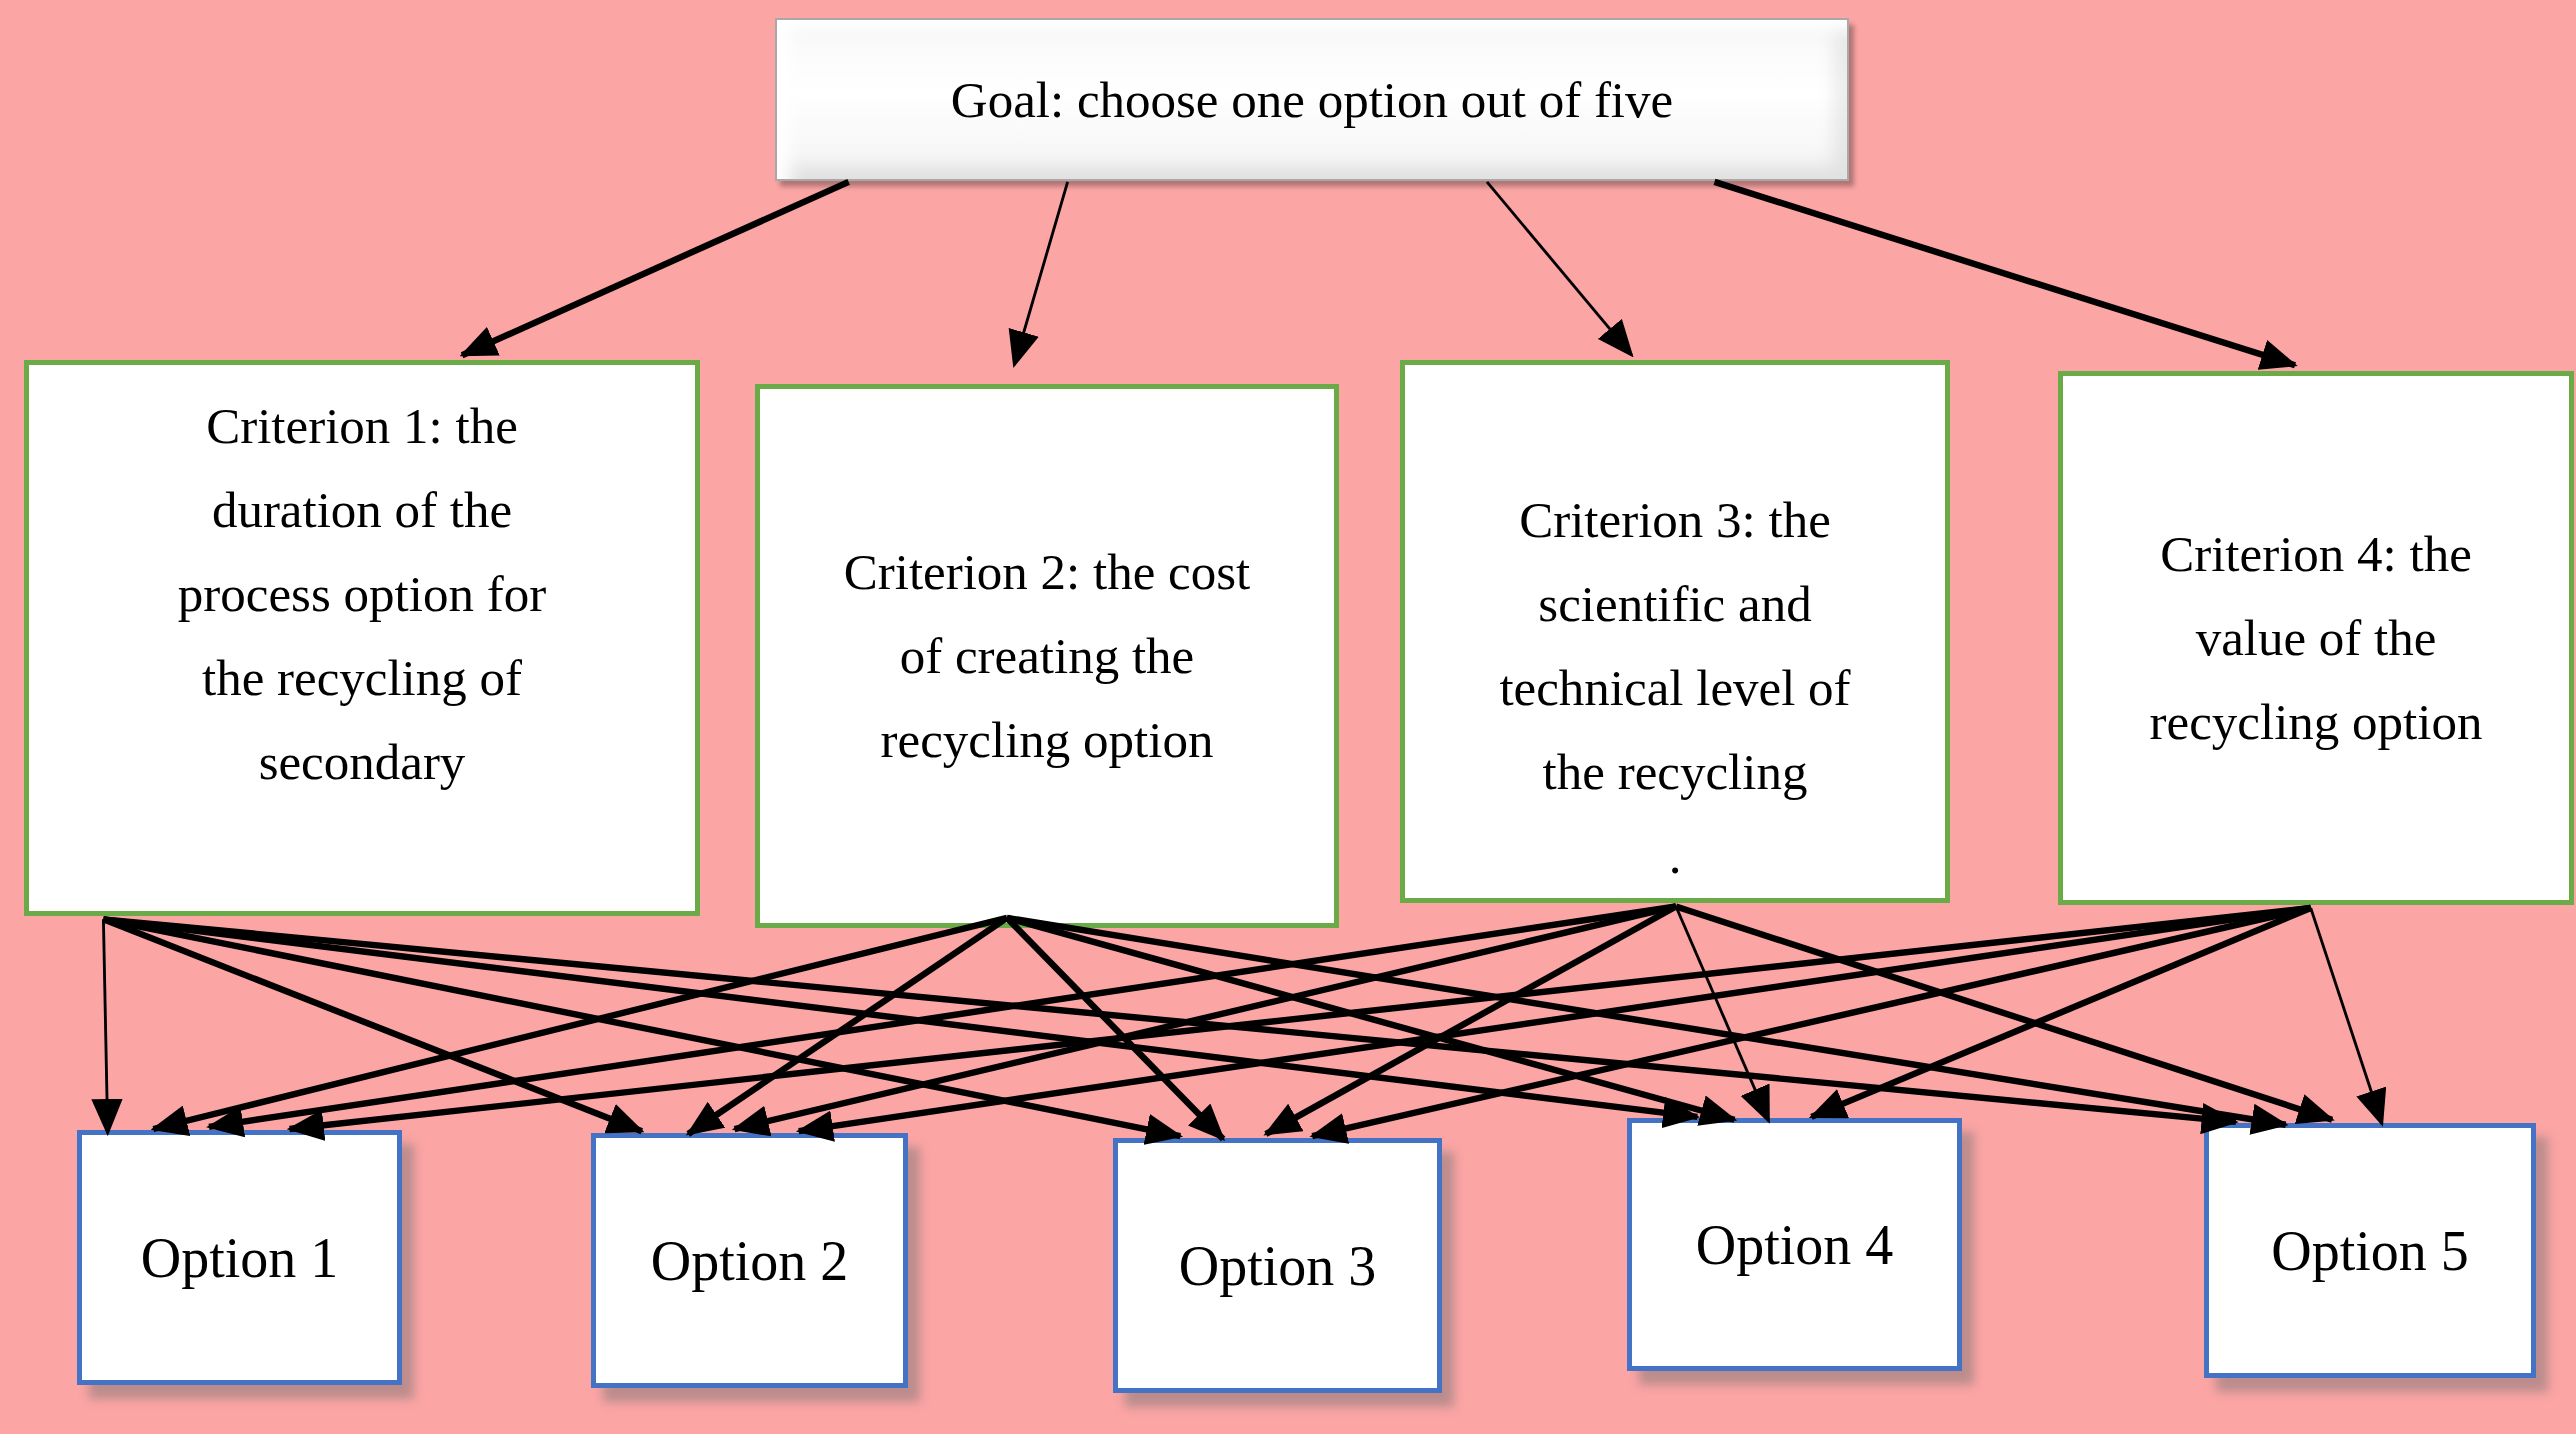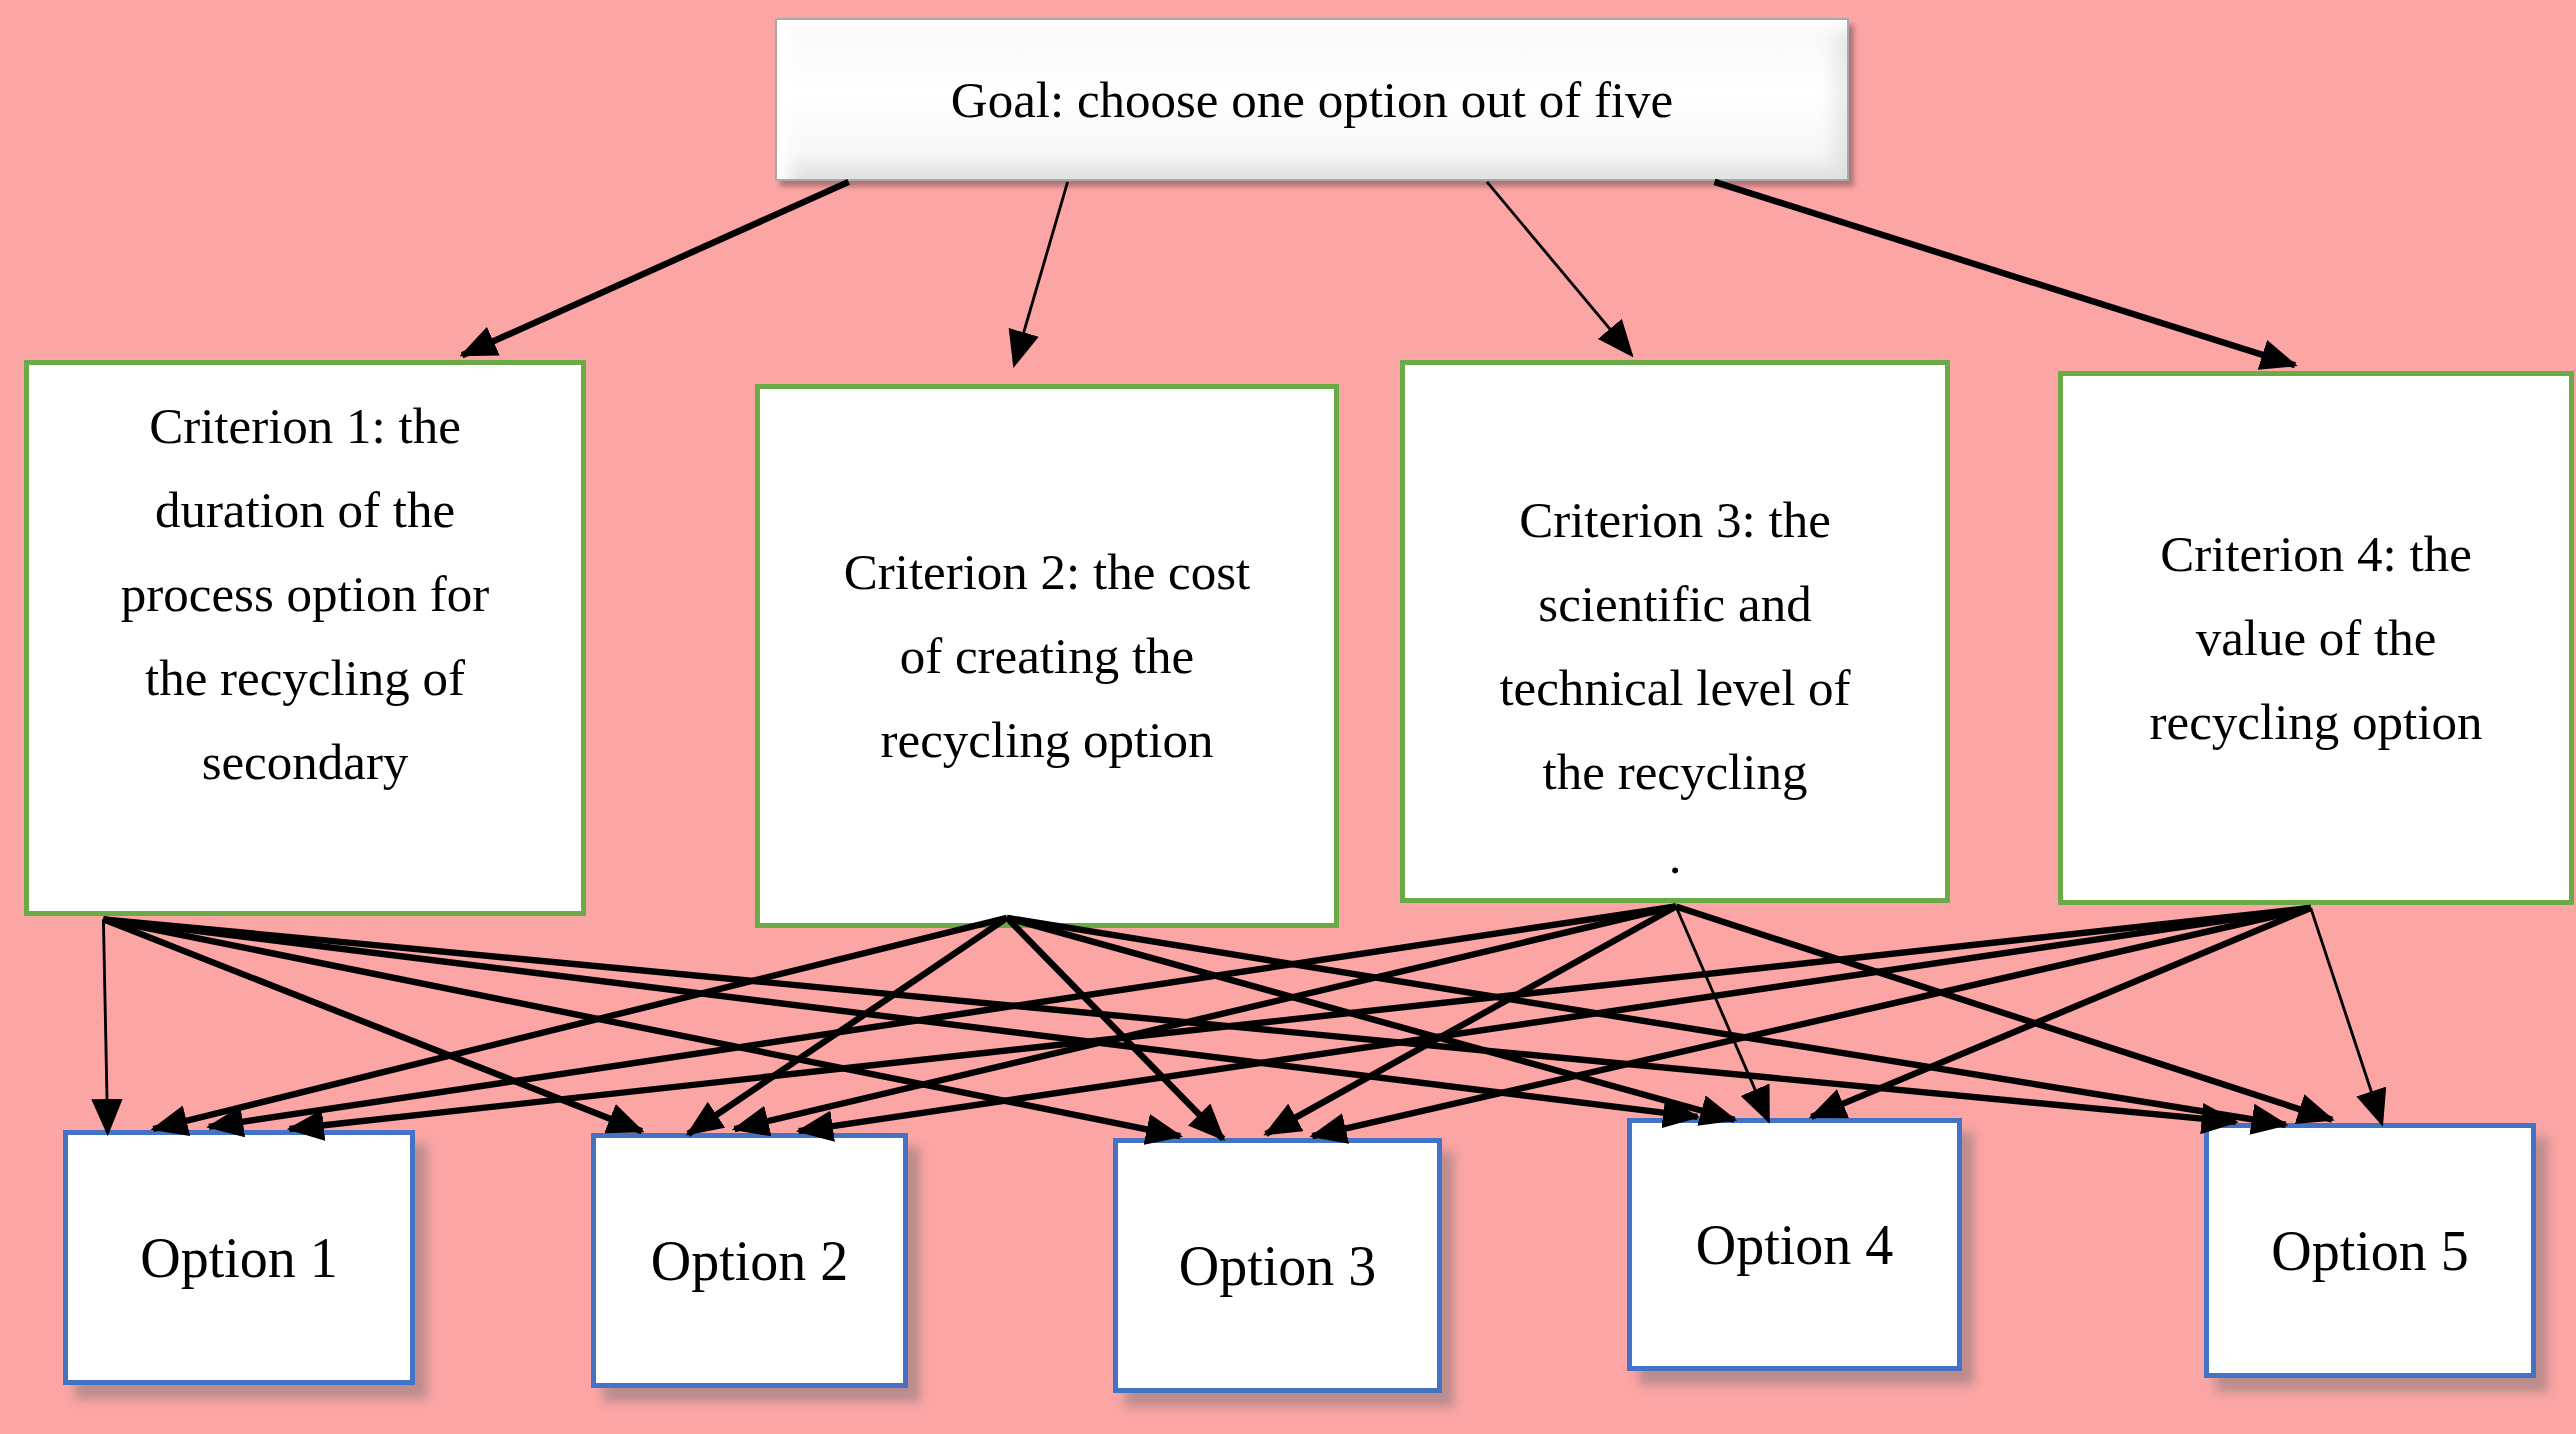--- a/index.html
+++ b/index.html
@@ -33,34 +33,34 @@
   
   .criterion{
     position:absolute;box-sizing:border-box;
     border:5.7px solid var(--green);
     background:#ffffff;
     display:flex;flex-direction:column;align-items:center;
     font-size:51px;line-height:84px;text-align:center;
     overflow:hidden;
   }
   .criterion .line{white-space:nowrap;}
-  .c1{left:24px;  top:360px;width:562px;height:556px;padding-top:18.5px;}
+  .c1{left:24px;  top:360px;width:676px;height:556px;padding-top:18.5px;}
   .c2{left:714px;top:384px;width:584px;height:544px;justify-content:center;margin-left:41px;}
   .c3{left:1400px;top:360px;width:550px;height:543px;justify-content:flex-end;}
   .c4{left:2058px;top:371px;width:516px;height:534px;justify-content:center;font-family:Liberation Serif, serif;}
   
   .option{
     position:absolute;box-sizing:border-box;
     border:5.7px solid var(--blue);
     background:#ffffff;
     box-shadow:12px 13.6px 9.3px rgba(110,110,110,0.45);
     display:flex;align-items:center;justify-content:center;
     font-size:56px;white-space:nowrap;
   }
-  .o1{left:63px;  top:1130px;width:352px;height:255px;}
+  .o1{left:77px;  top:1130px;width:325px;height:255px;}
   .o2{left:591px; top:1133px;width:317px;height:255px;}
   .o3{left:1113px;top:1138px;width:329px;height:255px;}
   .o4{left:1627px;top:1118px;width:335px;height:253px;}
   .o5{left:2204px;top:1123px;width:332px;height:255px;text-align:right;}
   
   .arrows{
     position:absolute;left:0;top:0;width:2576px;height:1435px;
     pointer-events:none;
   }
   .arrows line{stroke:var(--arrow);}

